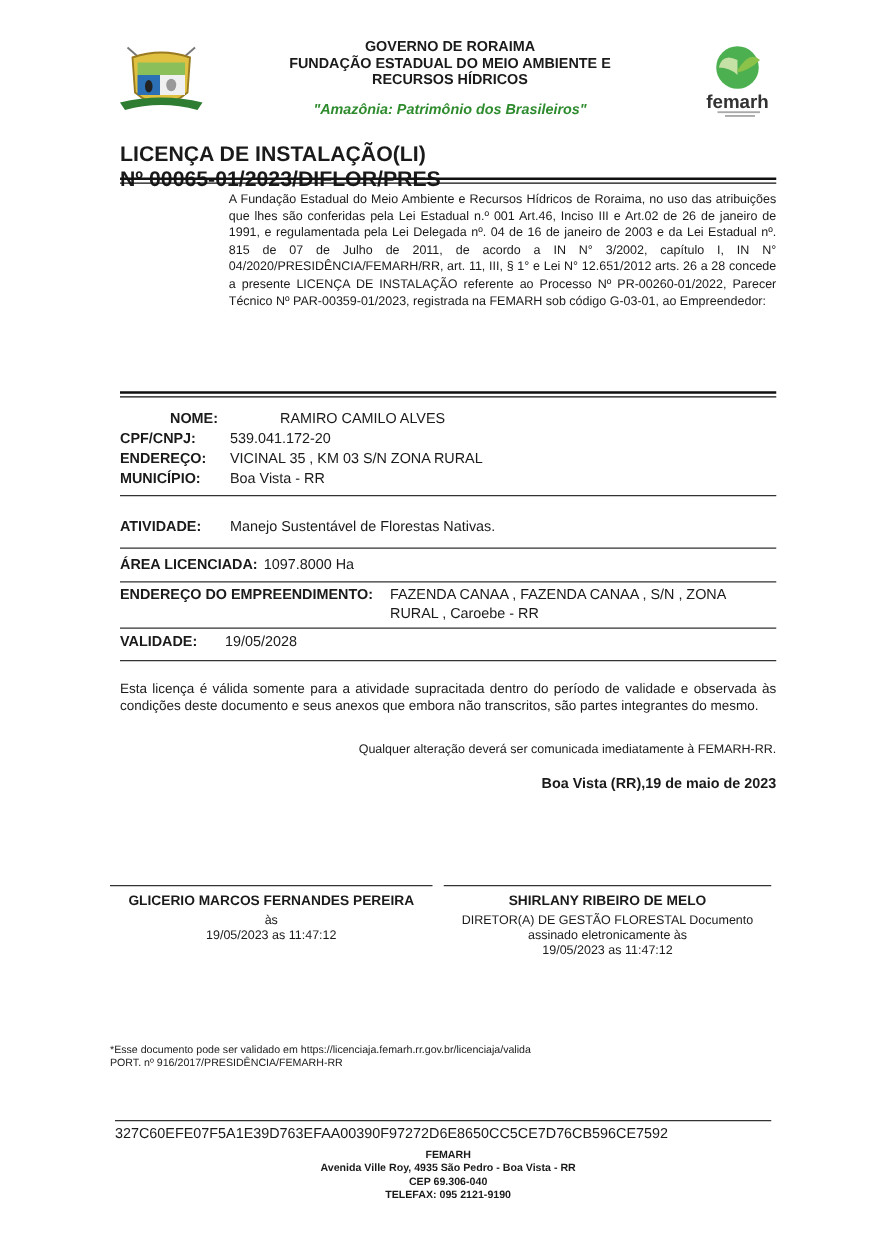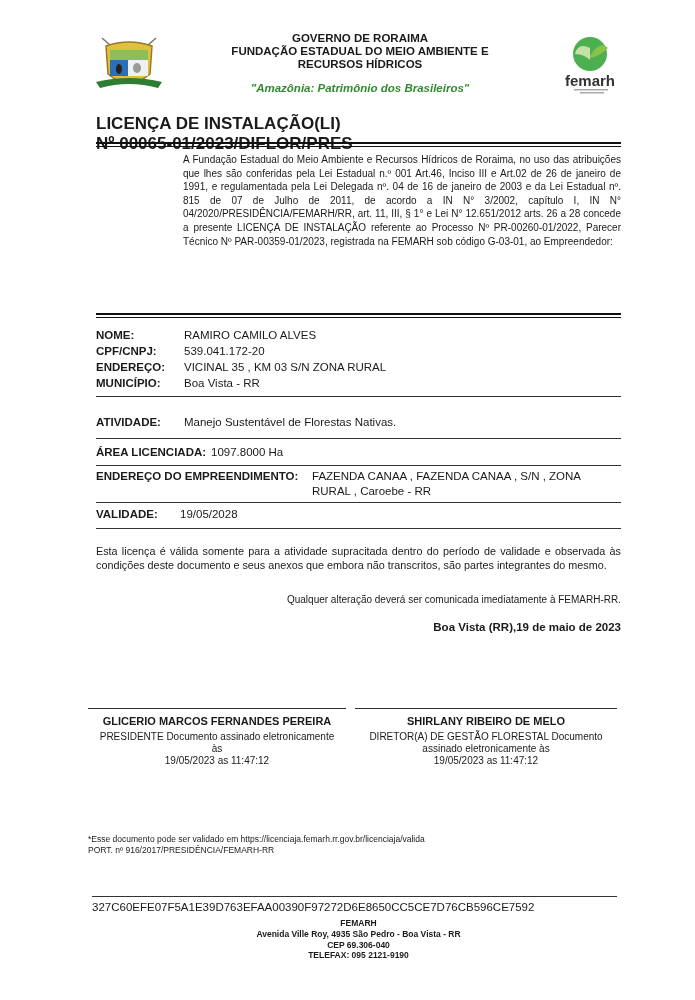--- a/index.html
+++ b/index.html
@@ -66,21 +66,21 @@
   <span>LICENÇA DE INSTALAÇÃO(LI)</span>
   <span>Nº 00065-01/2023/DIFLOR/PRES</span>
 </div>
 <div class="abs dbl-rule" style="top:142px;"></div>
 
 <div class="abs intro">A Fundação Estadual do Meio Ambiente e Recursos Hídricos de Roraima, no uso das atribuições que lhes são conferidas pela Lei Estadual n.º 001 Art.46, Inciso III e Art.02 de 26 de janeiro de 1991, e regulamentada pela Lei Delegada nº. 04 de 16 de janeiro de 2003 e da Lei Estadual nº. 815 de 07 de Julho de 2011, de acordo a IN N° 3/2002, capítulo I, IN N° 04/2020/PRESIDÊNCIA/FEMARH/RR, art. 11, III, § 1° e Lei N° 12.651/2012 arts. 26 a 28 concede a presente LICENÇA DE INSTALAÇÃO  referente ao Processo Nº PR-00260-01/2022, Parecer Técnico Nº PAR-00359-01/2023, registrada na FEMARH sob código G-03-01, ao Empreendedor:</div>
 
 <div class="abs dbl-rule" style="top:313px;"></div>
 
 <div class="abs field" style="left:96px; top:328px;">
-  <span class="lbl" style="width:88px;">NOME:</span><span class="val">RAMIRO CAMILO ALVES</span>
+  <span class="lbl" style="width:88px;margin-left:40px;">NOME:</span><span class="val">RAMIRO CAMILO ALVES</span>
 </div>
 <div class="abs field" style="left:96px; top:344px;">
   <span class="lbl" style="width:88px;">CPF/CNPJ:</span><span class="val">539.041.172-20</span>
 </div>
 <div class="abs field" style="left:96px; top:360px;">
   <span class="lbl" style="width:88px;">ENDEREÇO:</span><span class="val">VICINAL 35 , KM 03  S/N ZONA RURAL</span>
 </div>
 <div class="abs field" style="left:96px; top:376px;">
   <span class="lbl" style="width:88px;">MUNICÍPIO:</span><span class="val">Boa Vista - RR</span>
 </div>
@@ -111,21 +111,20 @@
 
 <div class="abs rule" style="top:528px;"></div>
 
 <div class="abs notice">Esta licença é válida somente para a atividade supracitada dentro do período de validade e observada às condições deste documento e seus anexos que embora não transcritos, são partes integrantes do mesmo.</div>
 <div class="abs right-note">Qualquer alteração deverá ser comunicada imediatamente à FEMARH-RR.</div>
 <div class="abs date">Boa Vista (RR),19 de maio de 2023</div>
 
 <div class="abs sig" style="left:88px; width:258px;">
   <div class="line"></div>
   <div class="name">GLICERIO MARCOS FERNANDES PEREIRA</div>
-  <div>PRESIDENTE Documento assinado eletronicamente</div>
   <div>às</div>
   <div>19/05/2023 as 11:47:12</div>
 </div>
 <div class="abs sig" style="left:355px; width:262px;">
   <div class="line"></div>
   <div class="name">SHIRLANY RIBEIRO DE MELO</div>
   <div>DIRETOR(A) DE GESTÃO FLORESTAL Documento</div>
   <div>assinado eletronicamente às</div>
   <div>19/05/2023 as 11:47:12</div>
 </div>

